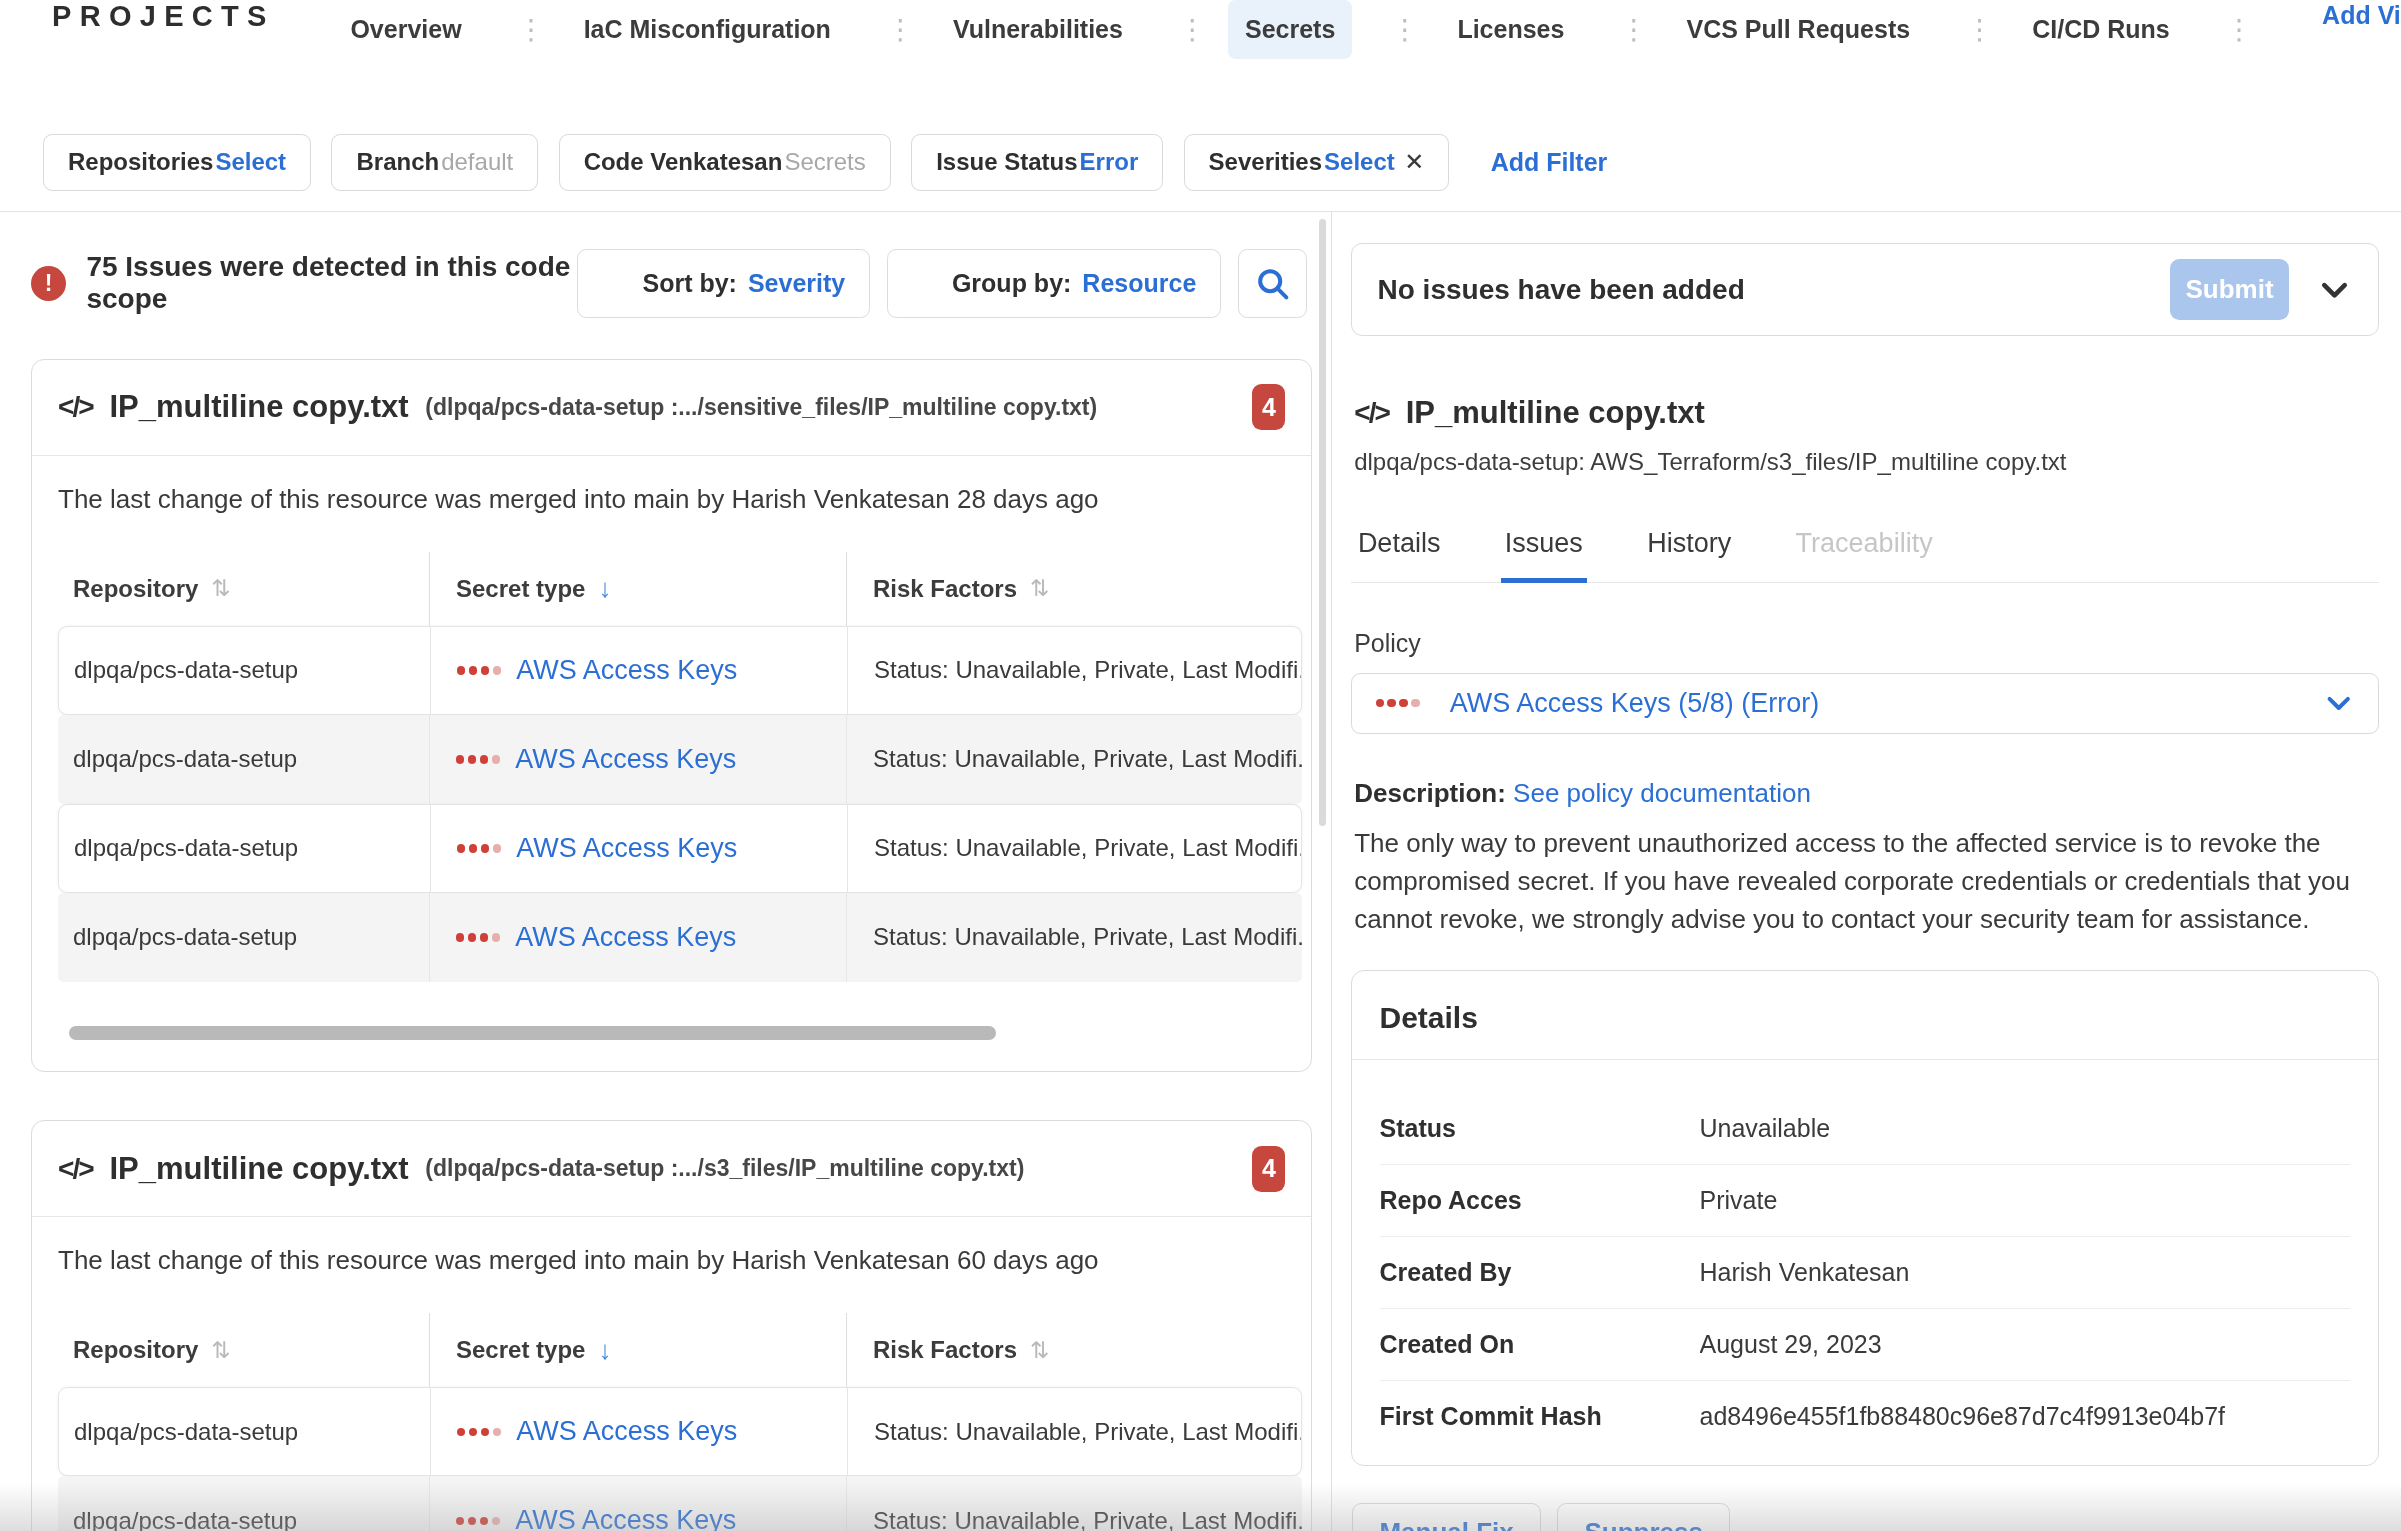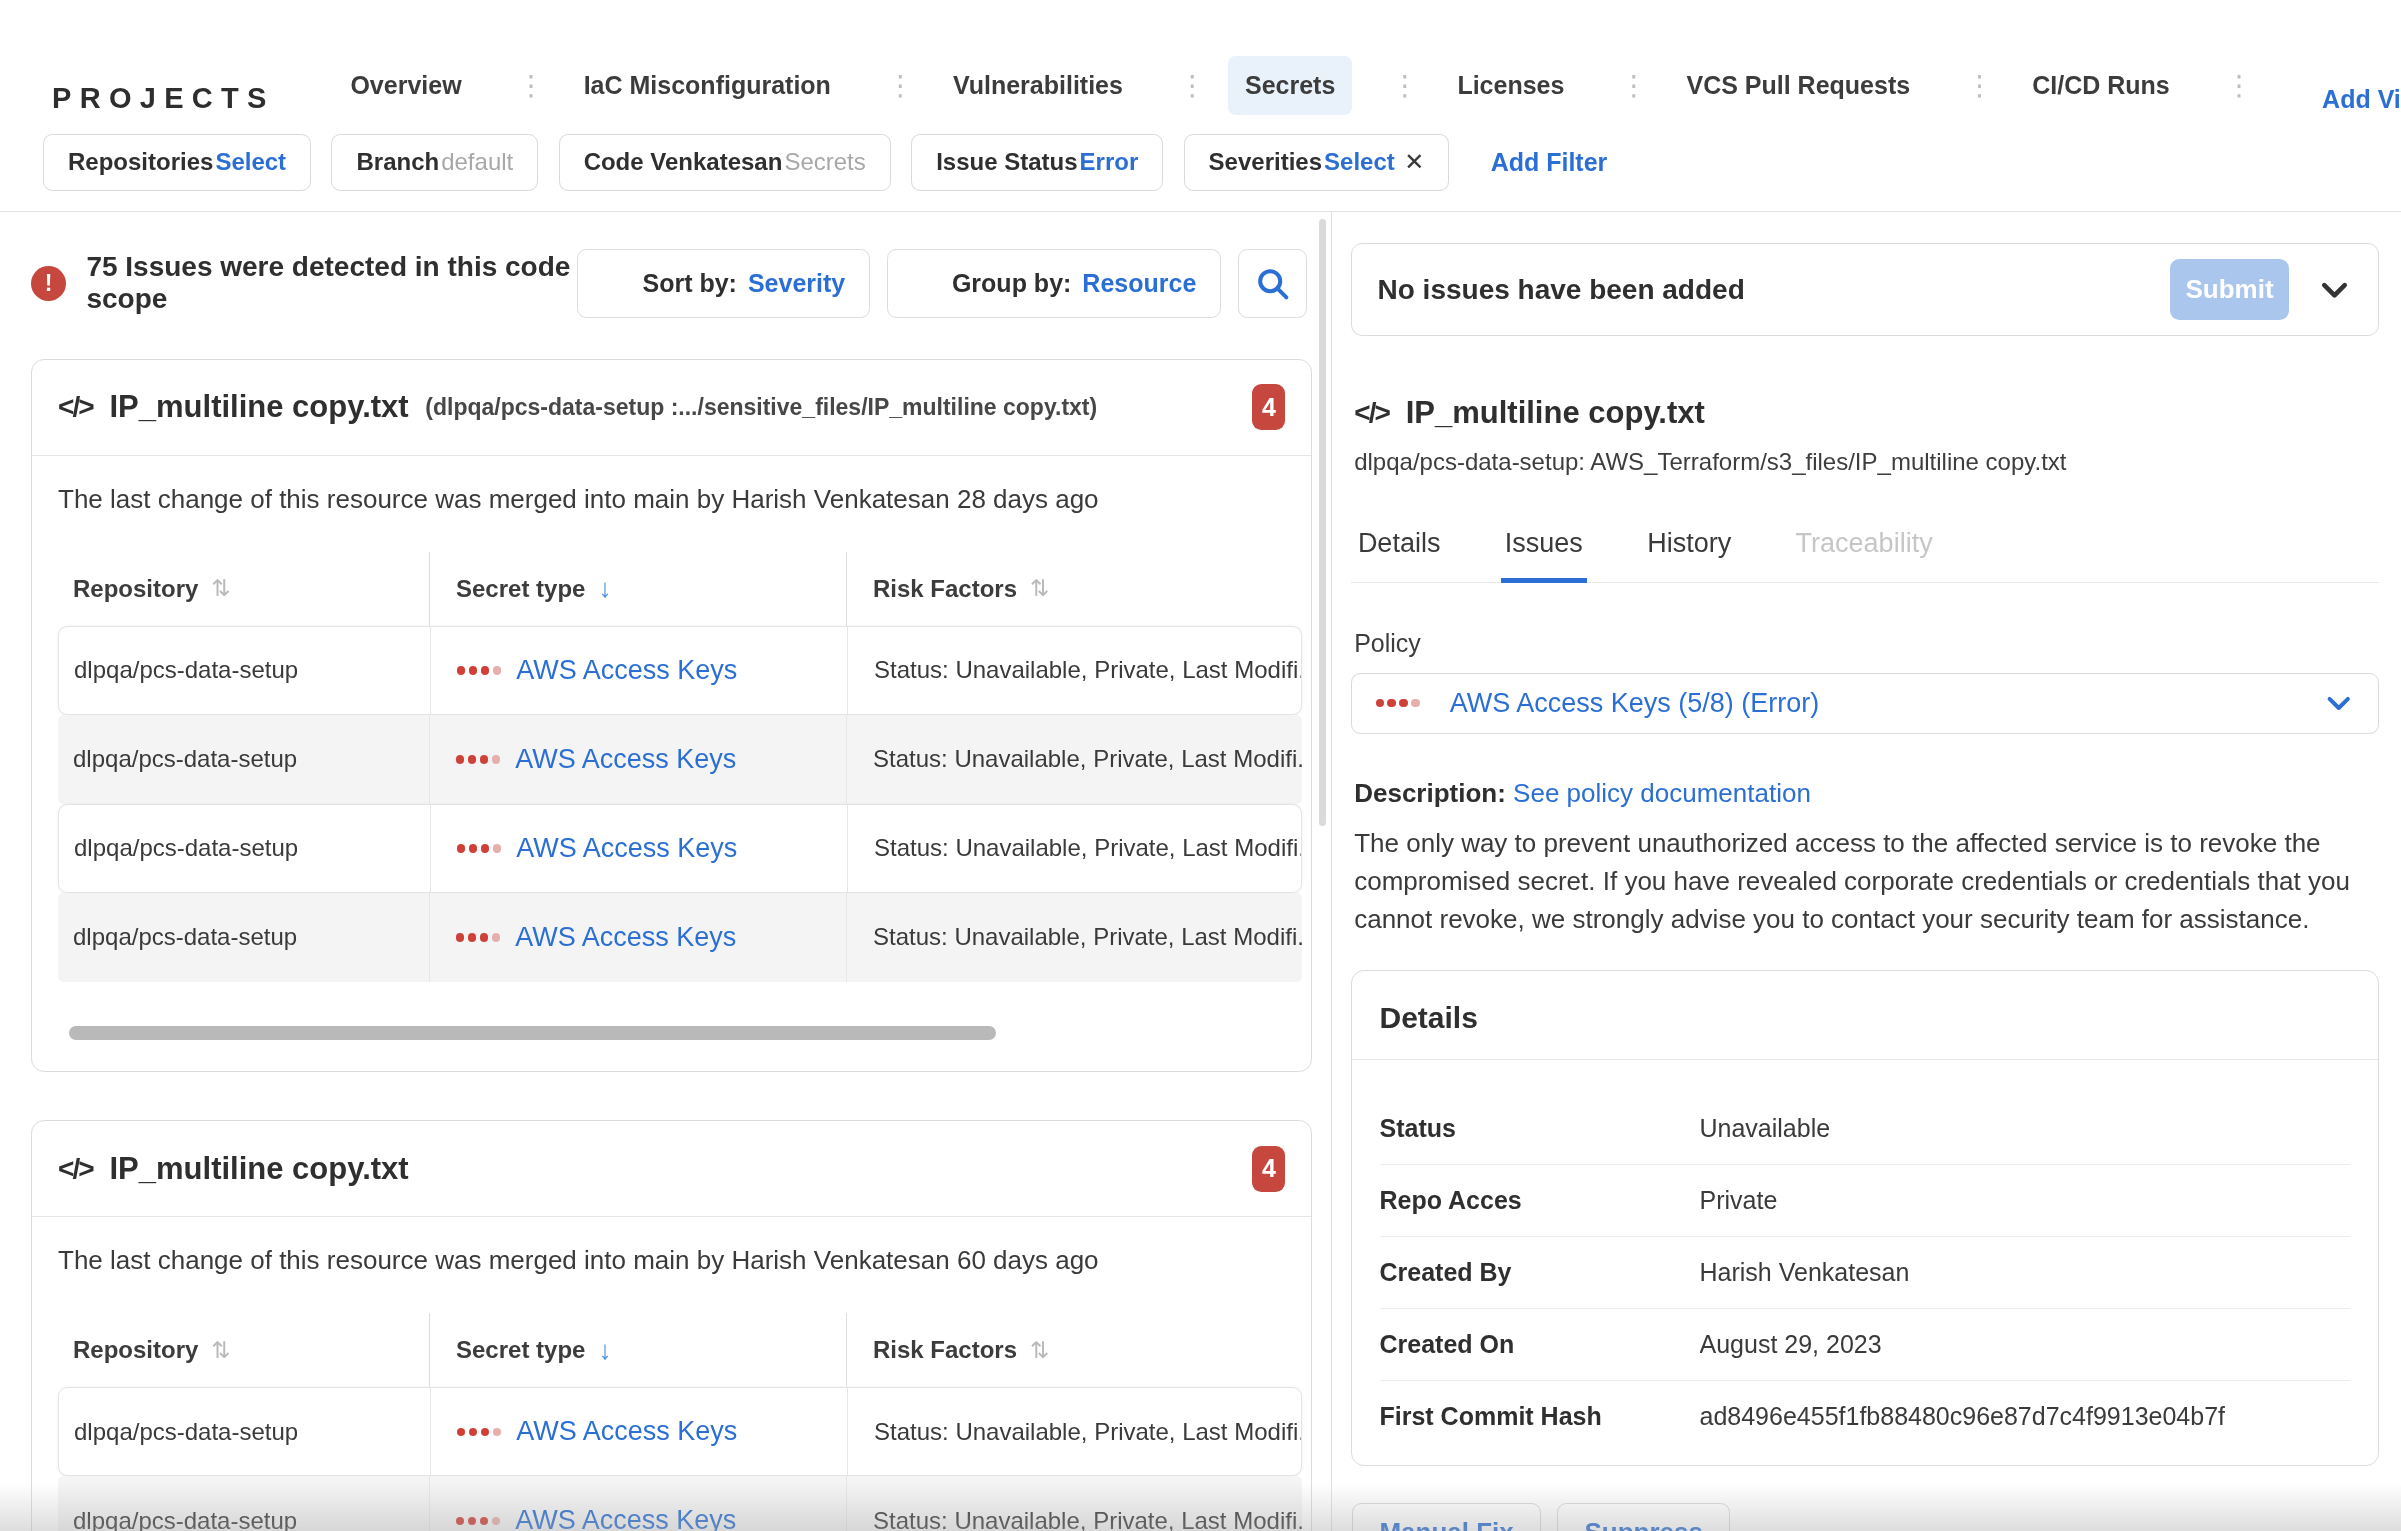--- a/index.html
+++ b/index.html
@@ -2,21 +2,21 @@
 <html style="font-size:15px"><head>
 <meta charset="utf-8">
 <title>Projects – Secrets</title>
 <style>
   * { box-sizing: border-box; }
   html,body { margin:0; padding:0; }
   body { font-family:"Liberation Sans", sans-serif; color:#3a3a3a; background:#fff; }
   .page { position:relative; width:2401px; height:1531px; overflow:hidden; background:#fff; }
 
   
-  .topnav { height:115px; display:flex; align-items:flex-end; padding:0 48px 0 52px; }
+  .topnav { height:115px; display:flex; align-items:flex-start; padding:0 48px 0 52px; }
   .brand { font-size:29px; font-weight:600; letter-spacing:8.3px; color:#2e2e2e; white-space:nowrap; }
   .brand-divider { width:1.9px; height:44px; background:#dcdcdc; margin:0 33px 0 26px; }
   .nav-tab-group { display:flex; align-items:center;gap:35px; }
   .nav-tab { background:none; border:none; font-family:inherit; font-size:25px; font-weight:700; color:#3c3c3c; padding:15px 16.7px; border-radius:7.4px; cursor:pointer; white-space:nowrap; }
   .nav-tab.active { background:#e9f2fb; }
   .kebab { font-size:28px; color:#bdbdbd; margin:0 22px 0 3.7px; cursor:pointer; line-height:1; }
   .nav-link { background:none; border:none; font-family:inherit; font-size:25px; font-weight:700; color:#2b6fd4; margin-left:41px; cursor:pointer; white-space:nowrap; }
 
   
   .filters { display:flex; align-items:center; gap:20.4px; padding:18.5px 0 20.4px 43px; border-bottom:0.9px solid #e3e3e3; }
@@ -300,20 +300,21 @@
               </div>
       <div class="hscroll-track">
         <div class="hscroll"></div>
       </div>
     </div>
   </section>
           <section class="card">
     <div class="card-head">
       <span class="code-ic">&lt;/&gt;</span>
       <span class="card-title">IP_multiline copy.txt</span>
+      <span class="card-path">(dlpqa/pcs-data-setup :.../s3_files/IP_multiline copy.txt)</span>
       <span class="badge">4</span>
     </div>
     <div class="card-body">
       <div class="note">The last change of this resource was merged into main by Harish Venkatesan 60 days ago</div>
       <div class="tbl-head">
                 <div class="tbl-col c1">
     <span class="col-label">Repository</span>
     <span class="sort-ic">⇅</span>
   </div>
                 <div class="tbl-col c2">

